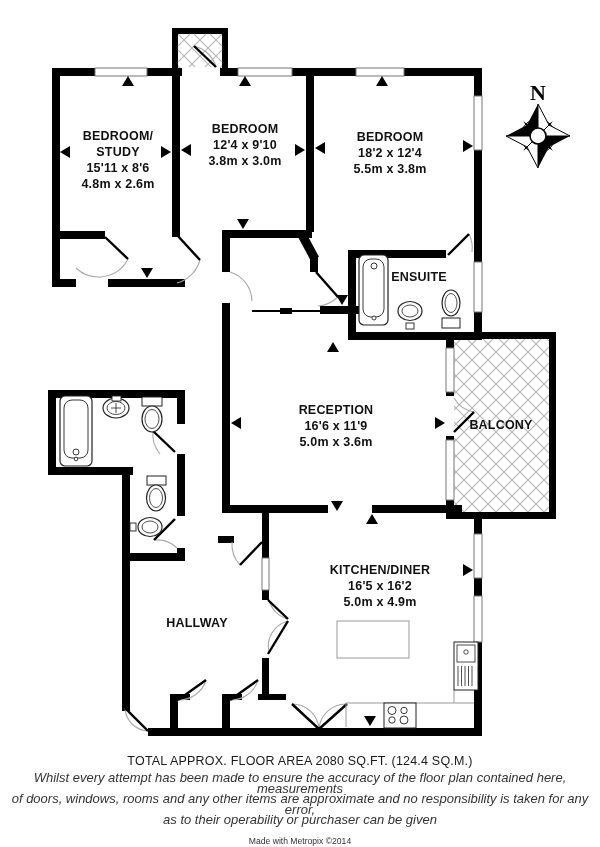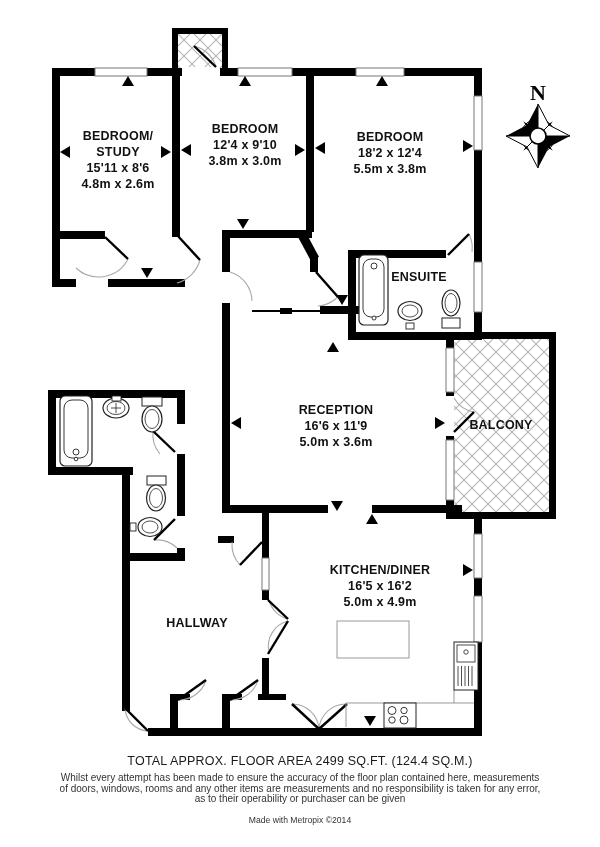--- a/index.html
+++ b/index.html
@@ -4,21 +4,21 @@
 <style>
   html,body{margin:0;padding:0;background:#ffffff;}
   .page{position:relative;width:600px;height:847px;background:#fff;overflow:hidden;
         font-family:"Liberation Sans",sans-serif;}
   .plan-wrap{position:absolute;top:0;left:0;width:600px;height:745px;}
   svg text{font-family:"Liberation Sans",sans-serif;}
   .room-label{font-size:12.5px;font-weight:bold;fill:#111;text-anchor:middle;letter-spacing:.2px;}
   .north-label{font-family:"Liberation Serif",serif;font-size:22px;font-weight:bold;fill:#000;text-anchor:middle;}
   .footer{position:absolute;top:750px;left:0;width:600px;text-align:center;color:#222;}
   .footer .area{font-size:12.5px;letter-spacing:.2px;margin:4px 0 5px 0;color:#1a1a1a;}
-  .footer .disc{font-size:10px;line-height:10.6px;color:#333;}
+  .footer .disc{font-size:13px;line-height:10.6px;color:#333;font-style:italic;}
   .footer .credit{font-size:8.6px;margin-top:10px;color:#333;}
 </style>
 </head>
 <body>
 
 <div class="page">
   <div class="plan-wrap">
     <svg viewBox="0 0 600 745" width="600" height="745">
       <defs>
         <pattern id="hatch" width="16" height="16" patternUnits="userSpaceOnUse">
@@ -277,19 +277,19 @@
         <text x="380" y="574" class="room-label">KITCHEN/DINER</text>
         <text x="380" y="590" class="room-label">16'5 x 16'2</text>
         <text x="380" y="606" class="room-label">5.0m x 4.9m</text>
 
         <text x="197" y="627" class="room-label">HALLWAY</text>
       </g>
     </svg>
   </div>
 
   <div class="footer">
-    <div class="area">TOTAL APPROX. FLOOR AREA 2499 SQ.FT. (124.4 SQ.M.)</div>
+    <div class="area">TOTAL APPROX. FLOOR AREA 2080 SQ.FT. (124.4 SQ.M.)</div>
     <div class="disc">Whilst every attempt has been made to ensure the accuracy of the floor plan contained here, measurements</div>
-    <div class="disc">of doors, windows, rooms and any other items are measurements and no responsibility is taken for any error,</div>
+    <div class="disc">of doors, windows, rooms and any other items are approximate and no responsibility is taken for any error,</div>
     <div class="disc">as to their operability or purchaser can be given</div>
     <div class="credit">Made with Metropix ©2014</div>
   </div>
 </div>
 
 </body></html>

